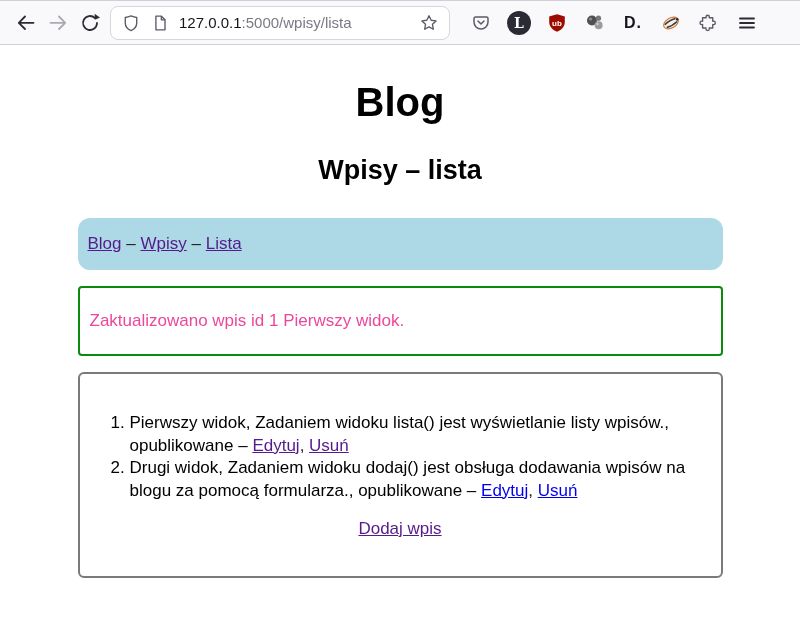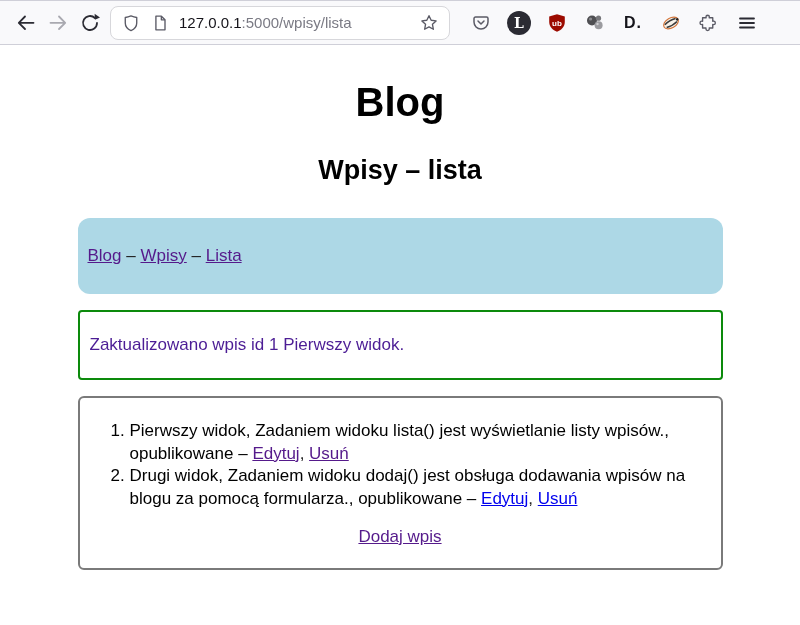--- a/index.html
+++ b/index.html
@@ -19,25 +19,25 @@
   .ext{width:30px;height:30px;display:flex;align-items:center;justify-content:center;flex:0 0 auto;}
   .lcircle{width:24px;height:24px;border-radius:50%;background:#2b2b33;color:#fff;display:flex;
            align-items:center;justify-content:center;font-family:"DejaVu Serif",serif;font-weight:bold;font-size:14px;}
   .dmark{font-weight:bold;font-size:16px;color:#15141a;letter-spacing:1px;}
 
   
   .content{padding-top:1px;}
   h1.pagetitle{font-size:40px;font-weight:bold;text-align:center;margin:34px 0 0 0;color:#000;}
   h2.pagesub{font-size:27px;font-weight:bold;text-align:center;margin:30px 0 0 0;color:#000000;}
   .box{width:645px;margin:0 auto;box-sizing:border-box;}
-  .breadcrumbs{background:#add8e6;border-radius:12px;padding:28px 10px;margin-top:32px;
+  .breadcrumbs{background:#add8e6;border-radius:12px;padding:16px 10px;margin-top:32px;
                font-size:17px;color:#202020;}
   .flash{border:2px solid #0c8a0c;border-radius:4px;background:#fff;padding:23px 10px;margin-top:16px;
-         font-size:17px;color:#4c1d95;}
-  .listbox{border:2px solid #7a7a7a;border-radius:6px;background:#fff;padding:6px 10px;margin-top:16px;
+         font-size:17px;color:#ec4899;}
+  .listbox{border:2px solid #7a7a7a;border-radius:6px;background:#fff;padding:22px 10px;margin-top:16px;
            font-size:17px;color:#000;}
   .listbox ol{margin:16px 0;padding-left:40px;line-height:22.5px;}
   .listbox li{margin:0;}
   .addwrap{margin:16px 0 14px 0;line-height:22px;text-align:center;}
   a.v{color:#551a8b;text-decoration:underline;cursor:pointer;}
   a.u{color:#0000ee;text-decoration:underline;cursor:pointer;}
   .sep{color:#202020;}
 </style>
 </head>
 <body>

